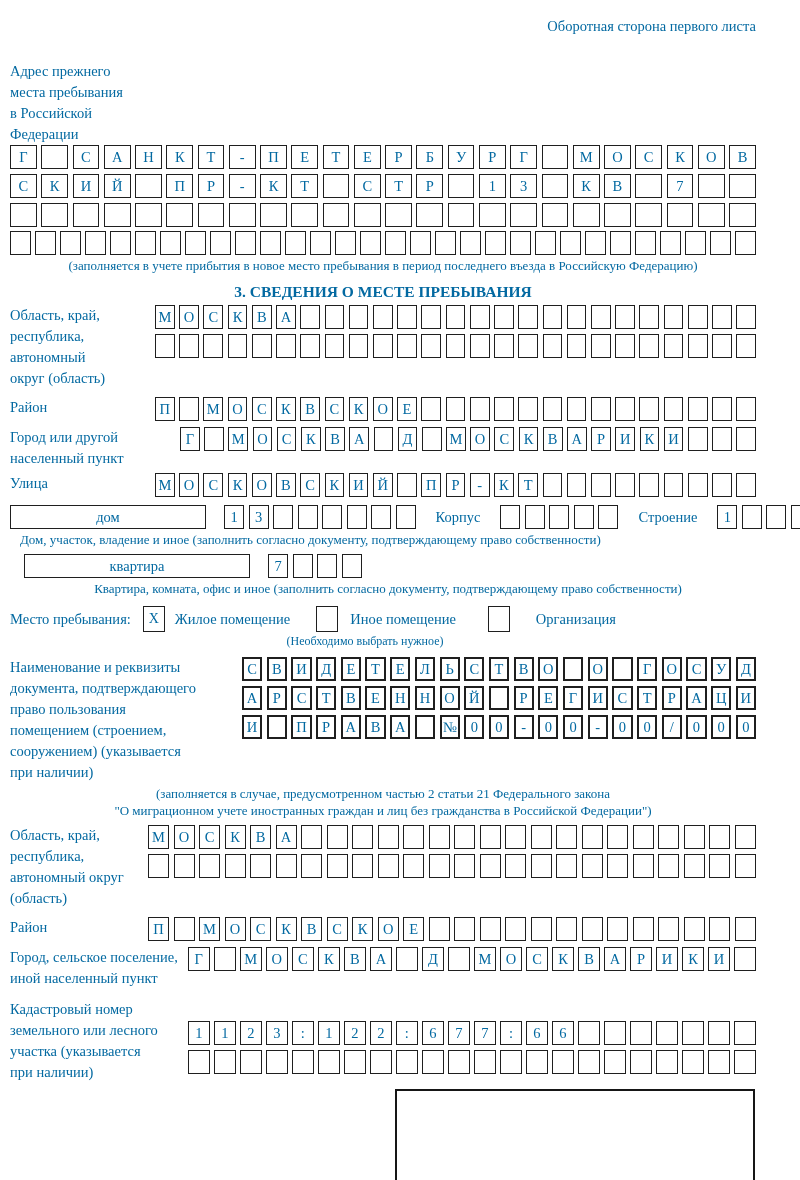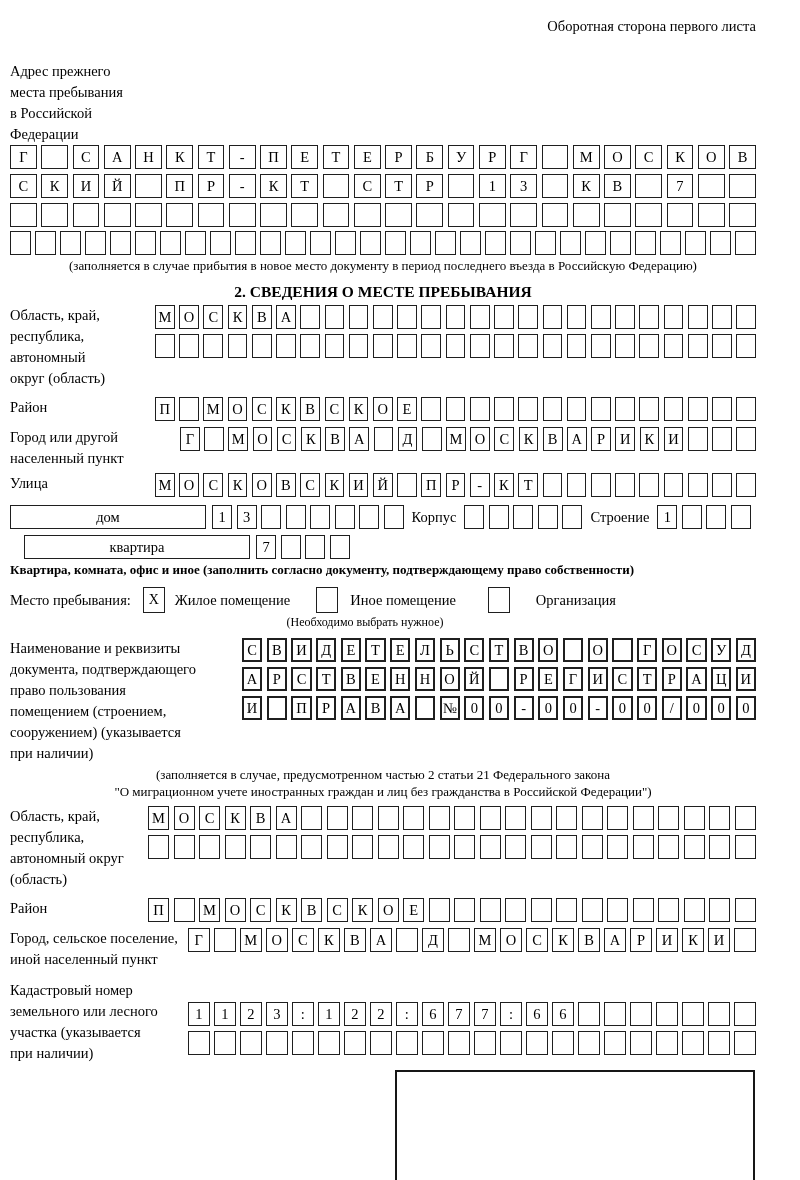--- a/index.html
+++ b/index.html
@@ -1,36 +1,36 @@
 <!DOCTYPE html>
 <html><head>
 <meta charset="utf-8">
 <style>
   html,body{margin:0;padding:0;background:#fff;}
   .page{width:800px;height:1180px;box-sizing:border-box;padding:14px 44px 0 10px;
-        position:relative;font-family:"Liberation Serif",serif;color:#000000;background:#fff;overflow:hidden;}
+        position:relative;font-family:"Liberation Serif",serif;color:#0369a1;background:#fff;overflow:hidden;}
   .corner{text-align:right;font-size:14.5px;margin-top:4px;}
   .flex{display:flex;}
   .label{font-size:14.5px;line-height:21px;white-space:pre-line;flex:none;}
   .cellcol{flex:1;display:flex;flex-direction:column;gap:5px;min-width:0;}
   .cellrow{display:flex;gap:4.5px;flex:1;}
   .cell{flex:1 1 0;height:24px;border:1.8px solid #1f1f1f;box-sizing:border-box;
         display:flex;align-items:center;justify-content:center;font-size:14.5px;background:#fff;min-width:0;}
   .doccells .cell{border-width:2.2px;}
   .note{font-size:13px;text-align:center;margin-top:3px;}
   .h2{text-align:center;font-weight:bold;font-size:15.5px;margin:9px 0 4px;}
   .h3{text-align:center;font-weight:bold;font-size:15px;margin:13px 0 6px;}
   .addr-label{width:163px;}
   .flabel{width:145px;}
   .flabel3{width:138px;}
   .doclabel{width:232px;}
   .mt26{margin-top:26px;flex-direction:column;} .mt8{margin-top:8px;} .mt6{margin-top:6px;} .mt4{margin-top:4px;} .mt10{margin-top:10px;}
   .widebox{border:1.8px solid #1f1f1f;height:24px;box-sizing:border-box;flex:none;
            display:flex;align-items:center;justify-content:center;font-size:14.5px;}
-  .houserow{display:flex;align-items:center;margin-top:8px;}
+  .houserow{display:flex;align-items:center;margin-top:8px;gap:12px;}
   .hcells{display:flex;gap:4.5px;flex:none;}
   .hcells .cell{flex:none;width:20px;}
   .inlab{font-size:14.5px;flex:none;padding:0 8px;}
   .stayrow{display:flex;align-items:center;margin-top:9px;font-size:14.5px;}
   .checkbox{width:22px;height:26px;border:1.8px solid #1f1f1f;box-sizing:border-box;flex:none;
             display:flex;align-items:center;justify-content:center;font-size:14px;}
   .staynote{font-size:12px;text-align:center;width:360px;margin-left:175px;margin-top:2px;}
   .stamp{margin-left:385px;margin-top:6px;width:362px;}
   .stampbox{width:360px;height:176px;border:2px solid #161616;box-sizing:border-box;background:#fff;}
 </style>
@@ -152,23 +152,23 @@
       <div class="cell"></div>
       <div class="cell"></div>
       <div class="cell"></div>
       <div class="cell"></div>
       <div class="cell"></div>
       <div class="cell"></div>
       <div class="cell"></div>
       <div class="cell"></div>
       <div class="cell"></div>
     </div>
-  <div class="note">(заполняется в случае прибытия в новое место документу в период последнего въезда в Российскую Федерацию)</div>
-
-  <div class="h2">2. СВЕДЕНИЯ О МЕСТЕ ПРЕБЫВАНИЯ</div>
+  <div class="note">(заполняется в учете прибытия в новое место пребывания в период последнего въезда в Российскую Федерацию)</div>
+
+  <div class="h2">3. СВЕДЕНИЯ О МЕСТЕ ПРЕБЫВАНИЯ</div>
 
   <div class="flex">
     <div class="label flabel">Область, край,
 республика,
 автономный
 округ (область)</div>
     <div class="cellcol" style="flex-direction:column;">
       <div class="cellrow" style="flex:none;">
           <div class="cell">М</div>
           <div class="cell">О</div>
@@ -342,31 +342,32 @@
         <div class="cell"></div>
       </div>
     <div class="inlab">Строение</div>
     <div class="hcells">
         <div class="cell">1</div>
         <div class="cell"></div>
         <div class="cell"></div>
         <div class="cell"></div>
       </div>
   </div>
+  <div class="note" style="text-align:left;margin-left:10px;">Дом, участок, владение и иное (заполнить согласно документу, подтверждающему право собственности)</div>
 
   <div class="houserow" style="margin-top:6px;">
     <div class="widebox" style="width:226px;margin-left:14px;">квартира</div>
     <div class="hcells" style="margin-left:6px;">
         <div class="cell">7</div>
         <div class="cell"></div>
         <div class="cell"></div>
         <div class="cell"></div>
       </div>
   </div>
-  <div class="note" style="text-align:left;font-weight:bold;">Квартира, комната, офис и иное (заполнить согласно документу, подтверждающему право собственности)</div>
+  <div class="note" style="text-align:center;margin-left:10px;">Квартира, комната, офис и иное (заполнить согласно документу, подтверждающему право собственности)</div>
 
   <div class="stayrow">
     <span>Место пребывания:</span>
     <div class="checkbox" style="margin-left:12px;">X</div>
     <span style="margin-left:10px;">Жилое помещение</span>
     <div class="checkbox" style="margin-left:26px;"></div>
     <span style="margin-left:12px;">Иное помещение</span>
     <div class="checkbox" style="margin-left:32px;"></div>
     <span style="margin-left:26px;">Организация</span>
   </div>

